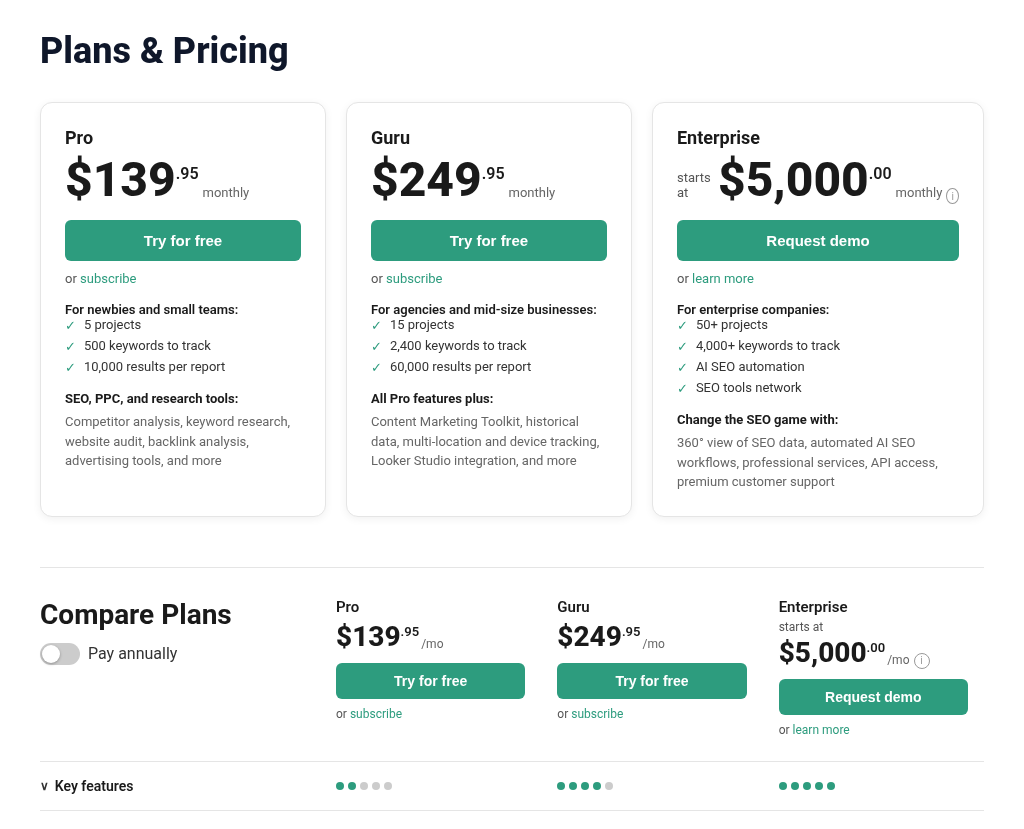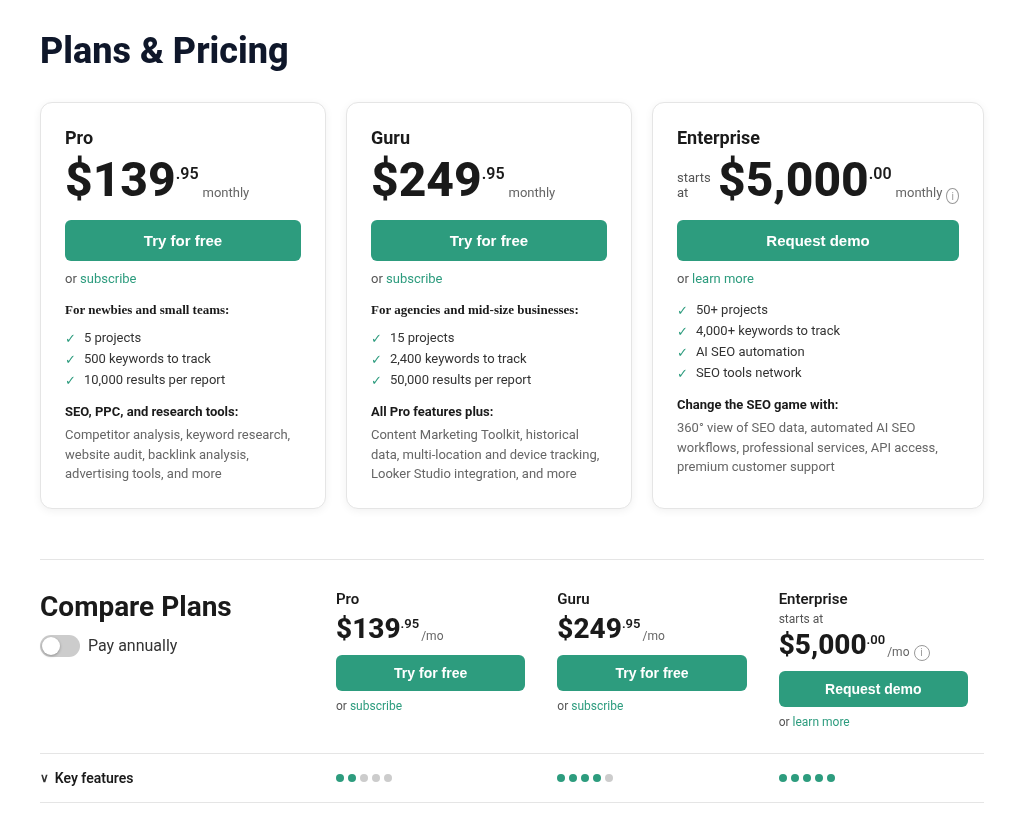--- a/index.html
+++ b/index.html
@@ -23,21 +23,21 @@
     .price-sup { font-size: 16px; font-weight: 600; align-self: flex-start; margin-top: 8px; }
     .price-period { font-size: 13px; color: #666; margin-left: 4px; align-self: flex-end; margin-bottom: 4px; }
     .price-starts { font-size: 13px; color: #555; margin-right: 4px; align-self: flex-end; margin-bottom: 4px; }
     .info-icon { display: inline-flex; align-items: center; justify-content: center; width: 16px; height: 16px; border-radius: 50%; border: 1px solid #999; font-size: 10px; color: #999; margin-left: 4px; cursor: pointer; vertical-align: middle; }
 
     .btn-primary { display: block; width: 100%; background: #2d9c7e; color: #fff; border: none; border-radius: 6px; padding: 12px; font-size: 15px; font-weight: 600; cursor: pointer; text-align: center; margin-bottom: 10px; }
 
     .subscribe-link { font-size: 13px; color: #555; margin-bottom: 16px; display: block; }
     .subscribe-link a { color: #2d9c7e; text-decoration: none; cursor: pointer; }
 
-    .description-title { font-size: 13px; font-weight: 600; margin-bottom: 12px; font-family: Liberation Serif, serif; }
+    .description-title { font-size: 13px; font-weight: 600; margin-bottom: 0; }
     .feature-list { list-style: none; margin-bottom: 16px; }
     .feature-list li { display: flex; align-items: flex-start; gap: 8px; font-size: 13px; margin-bottom: 5px; color: #333; }
     .check { color: #2d9c7e; font-size: 13px; flex-shrink: 0; margin-top: 1px; }
 
     .tools-title { font-size: 13px; font-weight: 700; margin-bottom: 6px; }
     .tools-desc { font-size: 13px; color: #666; line-height: 1.5; }
 
     
     .compare-section { border-top: 1px solid #e5e5e5; padding-top: 30px; }
     .compare-header-row { display: flex; align-items: flex-start; margin-bottom: 20px; }
@@ -123,38 +123,39 @@
         <li>
             <span class="check">✓</span>
             <span>15 projects</span>
           </li>
         <li>
             <span class="check">✓</span>
             <span>2,400 keywords to track</span>
           </li>
         <li>
             <span class="check">✓</span>
-            <span>50,000 results per report</span>
+            <span>60,000 results per report</span>
           </li>
       </ul>
       <div class="tools-title">All Pro features plus:</div>
       <div class="tools-desc">Content Marketing Toolkit, historical data, multi-location and device tracking, Looker Studio integration, and more</div>
     </div>
 
     <div class="card">
       <div class="card-plan">Enterprise</div>
       <div class="price-row">
         <span class="price-starts">starts at</span>
         <span class="price-main">$5,000</span>
         <span class="price-sup">.00</span>
         <span class="price-period">monthly</span>
         <span class="info-icon">i</span>
       </div>
       <button class="btn-primary">Request demo</button>
       <span class="subscribe-link">or <a>learn more</a></span>
+      <div class="description-title">For enterprise companies:</div>
       <ul class="feature-list">
         <li>
             <span class="check">✓</span>
             <span>50+ projects</span>
           </li>
         <li>
             <span class="check">✓</span>
             <span>4,000+ keywords to track</span>
           </li>
         <li>

